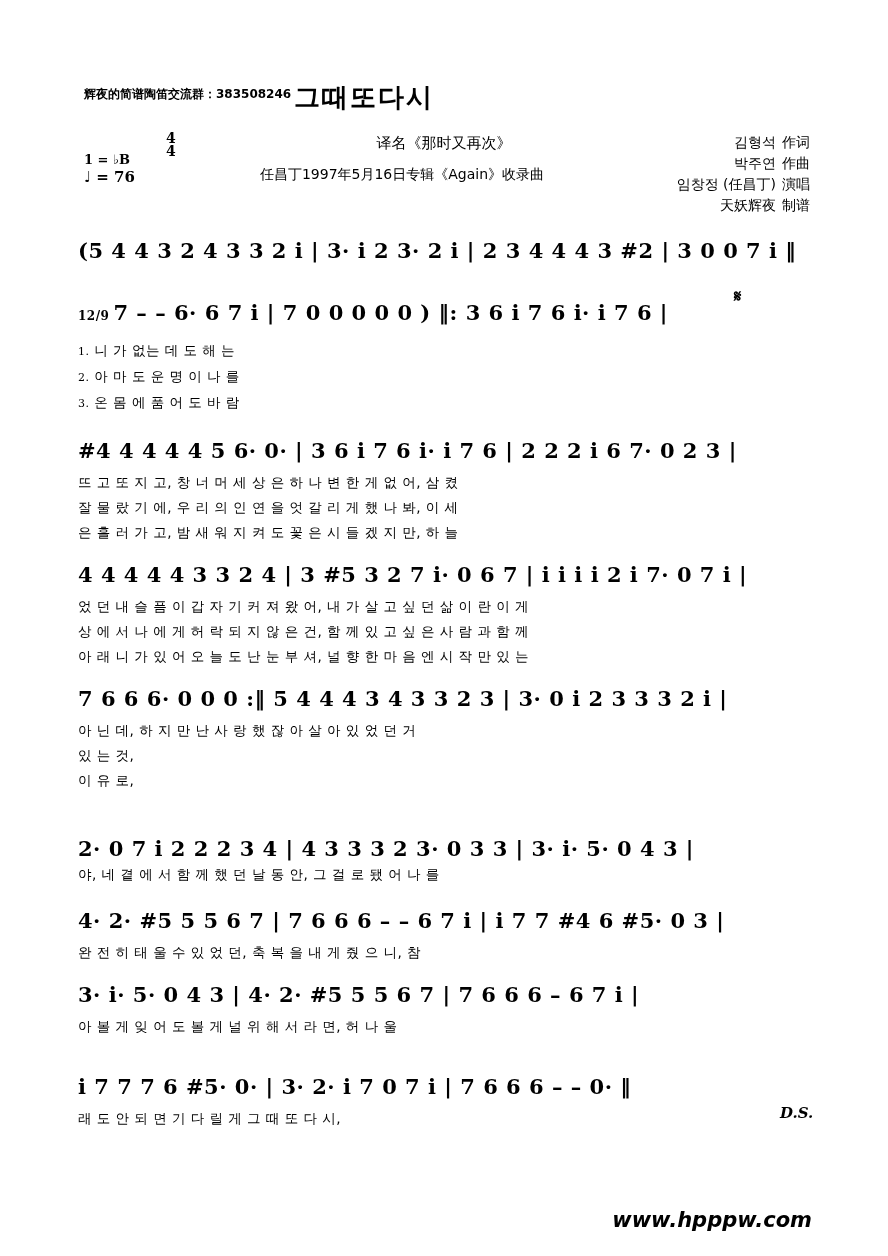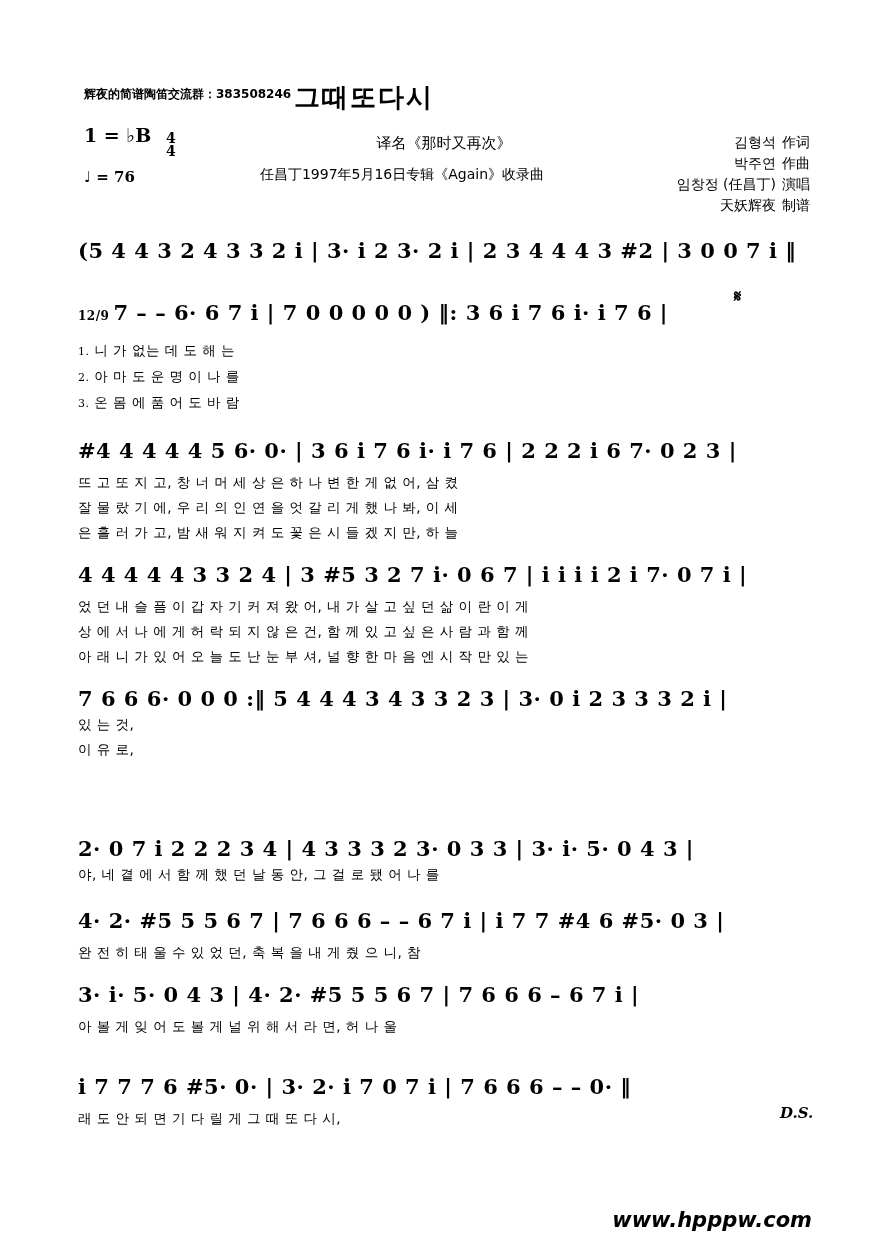--- a/index.html
+++ b/index.html
@@ -69,23 +69,23 @@
     font-family: "DejaVu Sans", sans-serif;
     font-size: 14px;
     line-height: 21px;
   }
   .credits div span.nm { margin-right: 6px; }
 
   
   .keysig {
     position: absolute;
     left: 84px;
-    top: 124px;
-    font-family: "DejaVu Serif", serif;
-    font-size: 19px;
+    top: 152px;
+    font-family: "DejaVu Serif", serif;
+    font-size: 13px;
     font-weight: bold;
   }
   .timesig {
     position: absolute;
     left: 166px;
     top: 132px;
     font-family: "DejaVu Serif", serif;
     font-size: 14px;
     font-weight: bold;
     line-height: 13px;
@@ -211,20 +211,21 @@
 
   <div class="system" style="top:562px;">
     <div class="notes">4 4 4 4 4 3 3 2 4 | 3 #5 3 2 7 i· 0 6 7 | i i i i 2 i 7· 0 7 i |</div>
     <div class="lyricline" style="margin-top:6px;">었 던 내 슬 픔 이 갑 자 기 커 져 왔 어,      내 가 살 고 싶 던 삶 이 란      이 게</div>
     <div class="lyricline">상 에 서 나 에 게 허 락 되 지 않 은 건,      함 께 있 고 싶 은 사 람 과      함 께</div>
     <div class="lyricline">아 래 니 가 있 어 오 늘 도 난 눈 부 셔,      널 향 한 마 음 엔 시 작 만      있 는</div>
   </div>
 
   <div class="system" style="top:686px;">
     <div class="notes">7 6 6 6· 0 0 0 :‖ 5 4 4 4 3 4 3 3 2 3 | 3· 0 i 2 3 3 3 2 i |</div>
+    <div class="lyricline" style="margin-top:6px;">아 닌 데,          하 지 만 난 사 랑 했 잖 아      살 아 있 었  던 거</div>
     <div class="lyricline">있 는 것,</div>
     <div class="lyricline">이 유 로,</div>
   </div>
 
   <div class="system" style="top:836px;">
     <div class="notes">2· 0 7 i 2 2 2 3 4 | 4 3 3 3 2 3· 0 3 3 | 3· i· 5· 0 4 3 |</div>
     <div class="lyricline" style="margin-top:0;">야,     네 곁 에 서 함 께 했 던 날 동 안,     그 걸 로 됐 어     나 를</div>
   </div>
 
   <div class="system" style="top:908px;">

